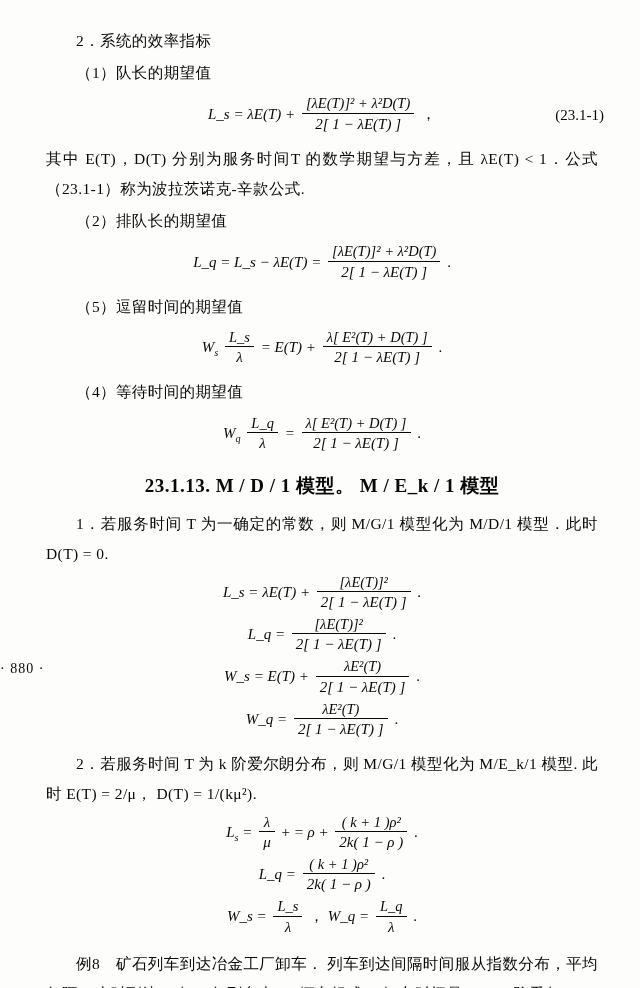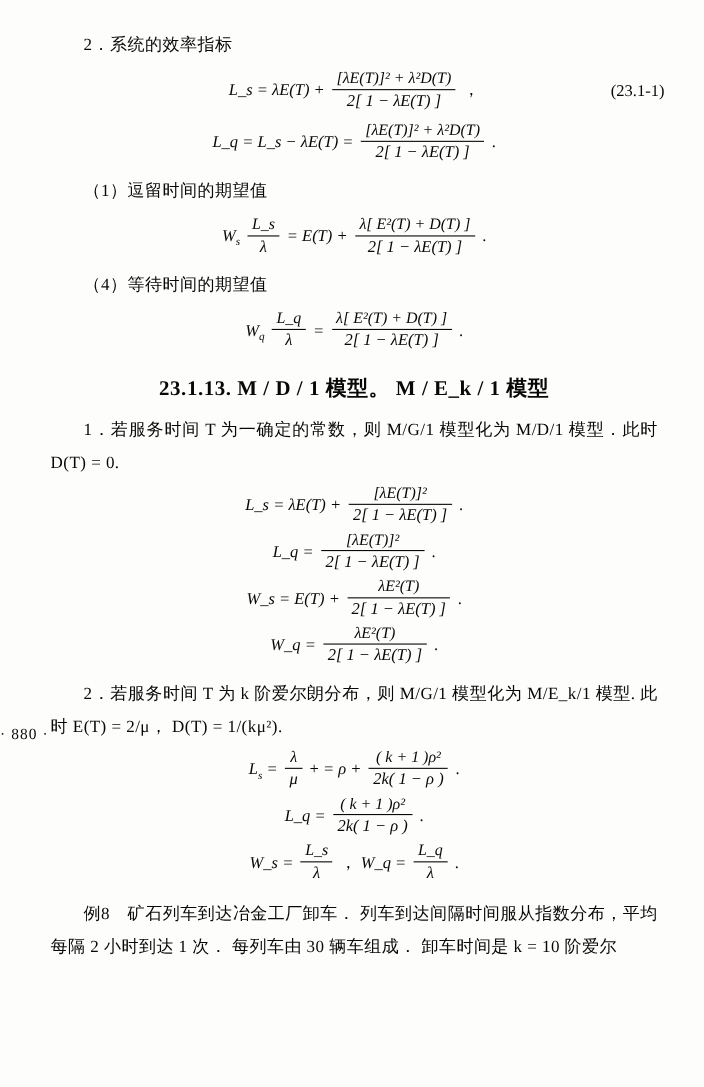--- a/index.html
+++ b/index.html
@@ -101,47 +101,50 @@
   .mathrow { white-space: nowrap; }
 </style>
 </head>
 <body>
 
 <div class="page">
   <div class="content">
 
     <p class="para indent1">2．系统的效率指标</p>
 
+    <p class="para indent1">（1）队长的期望值</p>
 
     <div class="eqline eqblock">
       <span class="mathrow">
         <span class="it">L_s = λE(T) +</span>
         <span class="frac">
           <span class="num it">[λE(T)]² + λ²D(T)</span>
           <span class="den it">2[ 1 − λE(T) ]</span>
         </span>
         <span>，</span>
       </span>
       <span class="eqnum" style="right:-6px; top:10px;">(23.1-1)</span>
     </div>
 
-
+    <p class="para indent0">其中 E(T)，D(T) 分别为服务时间T 的数学期望与方差，且 λE(T) &lt; 1．公式（23.1-1）称为波拉茨诺克-辛款公式.</p>
+
+    <p class="para indent1">（2）排队长的期望值</p>
 
     <div class="eqline eqblock">
       <span class="mathrow">
         <span class="it">L_q = L_s − λE(T) =</span>
         <span class="frac">
           <span class="num it">[λE(T)]² + λ²D(T)</span>
           <span class="den it">2[ 1 − λE(T) ]</span>
         </span>
         <span>.</span>
       </span>
     </div>
 
-    <p class="para indent1">（1）逗留时间的期望值</p>
+    <p class="para indent1">（5）逗留时间的期望值</p>
 
     <div class="eqline eqblock">
       <span class="mathrow">
         <span class="it">W<span class="sub">s</span></span>
         <span class="frac">
           <span class="num it">L_s</span>
           <span class="den it">λ</span>
         </span>
         <span class="it">= E(T) +</span>
         <span class="frac">

